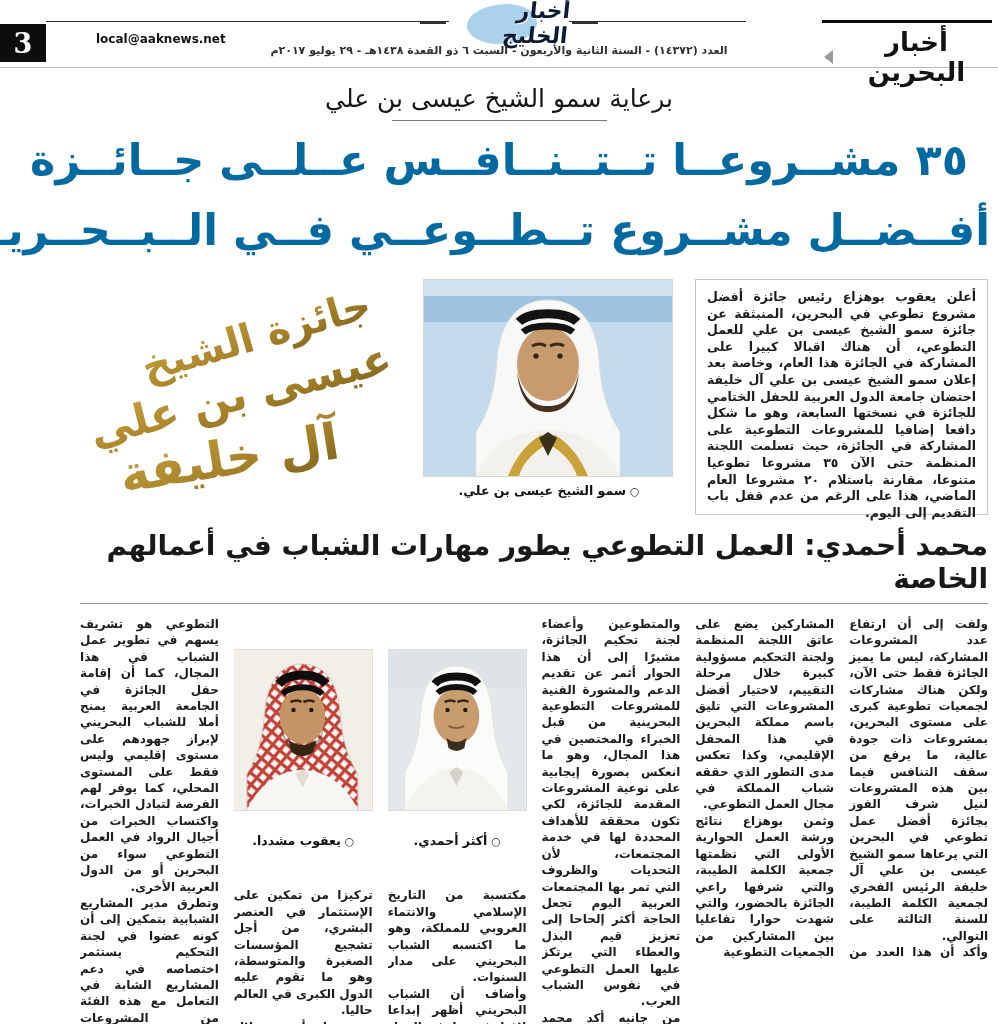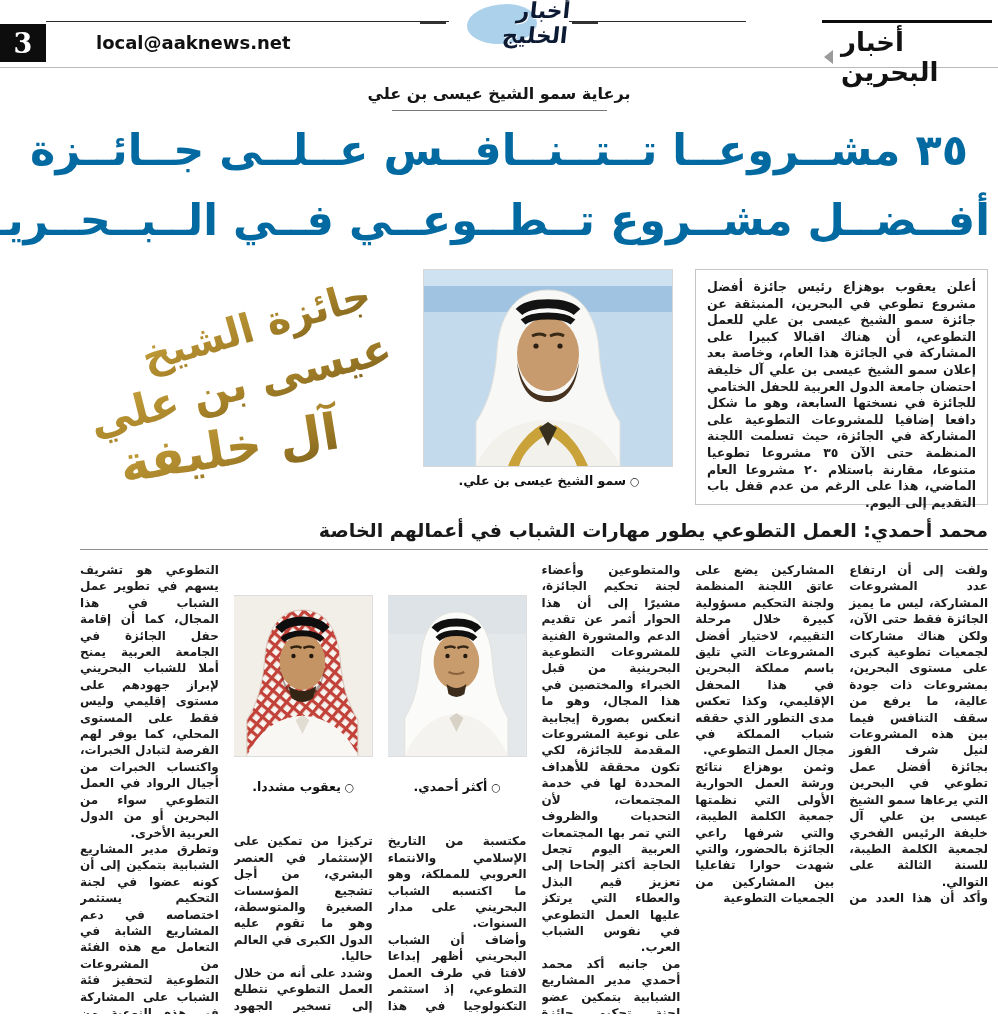--- a/index.html
+++ b/index.html
@@ -9,54 +9,54 @@
     font-family:"DejaVu Sans", sans-serif;
   }
   .page{width:998px;height:1024px;position:relative;}
 
   
   header{position:relative;height:67px;border-bottom:1px solid #b9b9b9;}
   .hdr-thin-line{position:absolute;top:21px;left:46px;width:700px;height:1px;background:#2b2b2b;}
   .pageno-box{position:absolute;left:0;top:24px;width:46px;height:38px;background:#0d0d0d;color:#fff;
     display:flex;align-items:center;justify-content:center;font-size:27px;font-weight:bold;
     font-family:"DejaVu Serif",serif;}
-  .email{position:absolute;left:96px;top:32px;font-size:18px;font-weight:bold;direction:ltr;color:#111;}
+  .email{position:absolute;left:96px;top:32px;font-size:12px;font-weight:bold;direction:ltr;color:#111;}
   .logo-wrap{position:absolute;top:0;left:449px;width:120px;height:46px;background:#fff;
     display:flex;align-items:center;justify-content:center;}
   .logo-blob{position:absolute;left:18px;top:4px;width:70px;height:40px;background:#9ec9e8;
     border-radius:58% 42% 55% 45% / 55% 48% 52% 45%;opacity:.85;}
   .logo-text{position:relative;font-size:22px;font-weight:bold;color:#0c1b33;transform:skewX(-6deg);
     text-shadow:1px 1px 0 #fff;}
   .logo-dash{position:absolute;top:22px;width:26px;height:2px;background:#333;}
   .logo-dash.l{left:420px;} .logo-dash.r{left:572px;}
   .dateline{position:absolute;top:44px;left:0;right:0;text-align:center;font-size:11px;font-weight:bold;color:#2e2e2e;}
   .section-head{position:absolute;top:20px;right:6px;width:170px;}
   .section-bar{height:3px;background:#0d0d0d;margin-bottom:4px;}
-  .section-title{font-size:26px;font-weight:bold;color:#121212;text-align:left;display:flex;
+  .section-title{font-size:26px;font-weight:bold;color:#121212;text-align:center;display:flex;
     align-items:center;gap:6px;flex-direction:row;}
   .section-arrow{width:0;height:0;border-top:7px solid transparent;border-bottom:7px solid transparent;
     border-right:9px solid #9a9a9a;margin-right:2px;order:2;margin-left:2px;}
 
   
   .kicker-wrap{text-align:center;margin-top:16px;}
-  .kicker{font-size:16px;font-weight:bold;}
+  .kicker{font-size:25px;font-weight:normal;}
   .kicker-rule{width:215px;height:1px;background:#777;border:0;margin:7px auto 4px auto;}
   .headline{margin:4px 8px 0 8px;text-align:center;font-weight:bold;color:#0369a1;}
   .headline .hl{font-size:43px;line-height:70px;white-space:nowrap;letter-spacing:1px;}
   .lead-row{display:flex;flex-direction:row;gap:22px;margin:14px 10px 0 80px;height:236px;}
   .intro-box{width:269px;border:1px solid #c6c6c6;padding:9px 11px;font-size:12.5px;font-weight:bold;
     line-height:16.6px;text-align:justify;white-space:pre-line;color:#1b1b1b;}
   .main-photo{margin:0;width:248px;flex:0 0 auto;}
   .main-photo svg{display:block;border:1px solid #d7d7d7;}
   figcaption{font-size:12.5px;font-weight:bold;text-align:center;margin-top:6px;color:#111;}
   figcaption::before{content:"○ ";font-size:11px;}
   .award-logo{flex:1;display:flex;align-items:center;justify-content:center;}
 
   
-  .headline2{margin:14px 10px 8px 80px;font-size:19px;font-weight:bold;text-align:right;color:#191919;}
+  .headline2{margin:14px 10px 8px 80px;font-size:28px;font-weight:bold;text-align:right;color:#191919;}
   .rule2{border:0;height:1px;background:#8f8f8f;margin:0 10px 12px 80px;}
   .cols{display:grid;grid-template-columns:repeat(6,1fr);gap:0 15px;margin:0 10px 0 80px;
     height:452px;overflow:hidden;}
   .col{font-size:12px;font-weight:bold;line-height:16.4px;text-align:justify;white-space:pre-line;
     color:#1c1c1c;overflow:hidden;}
   .col-a{grid-column:span 2;columns:2;column-gap:15px;}
   .photo-col figure{margin:0 0 4px 0;}
   .photo-col svg{display:block;width:100%;height:160px;border:1px solid #ddd;}
   .photo-col .col-text{white-space:pre-line;}
 </style>
@@ -77,20 +77,21 @@
       <div class="logo-blob"></div>
       <div class="logo-text">أخبار الخليج</div>
     </div>
     <div class="section-head">
       <div class="section-bar"></div>
       <div class="section-title">
         <span>أخبار البحرين</span>
         <span class="section-arrow"></span>
       </div>
     </div>
+    <div class="dateline">العدد (١٤٣٧٢) - السنة الثانية والأربعون - السبت ٦ ذو القعدة ١٤٣٨هـ - ٢٩ يوليو ٢٠١٧م</div>
   </header>
 
   <main>
 
     <div class="kicker-wrap">
       <span class="kicker">برعاية سمو الشيخ عيسى بن علي</span>
       <hr class="kicker-rule">
     </div>
 
     <h1 class="headline">

